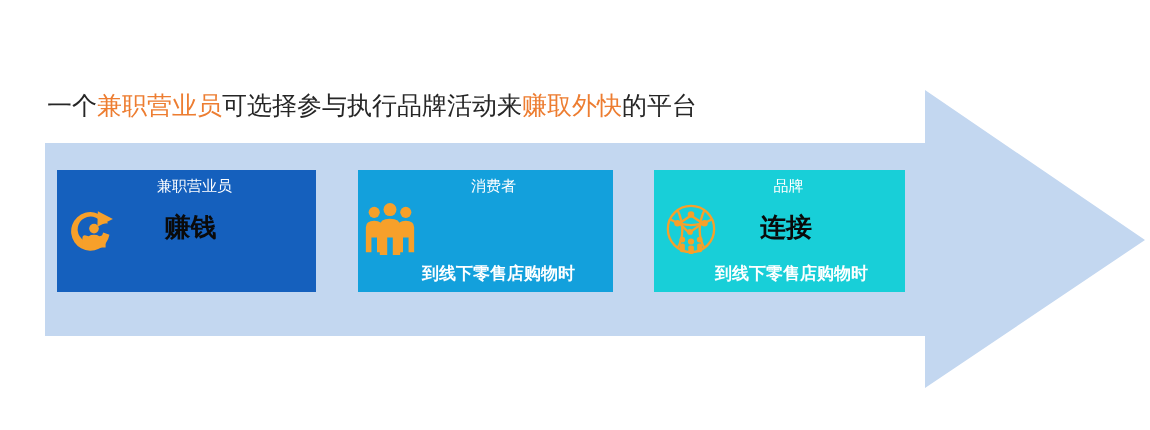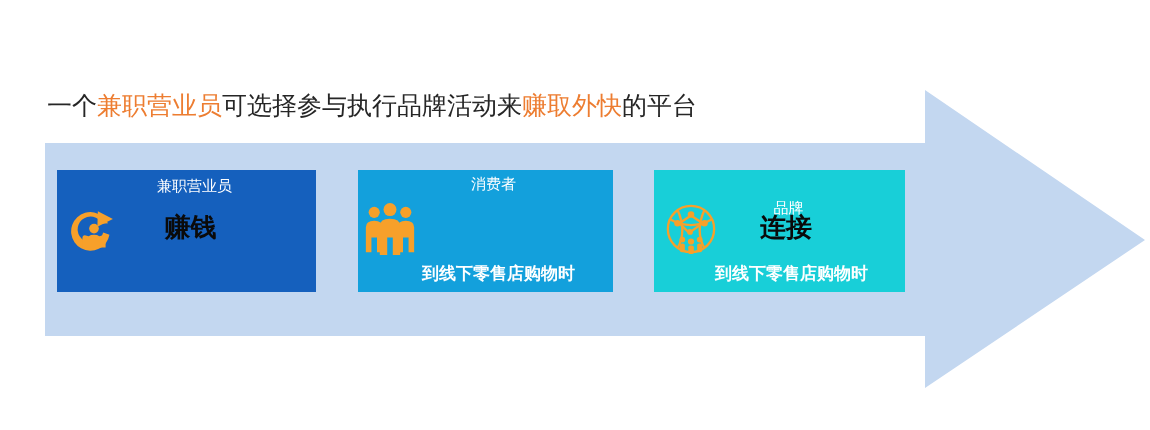--- a/index.html
+++ b/index.html
@@ -56,22 +56,22 @@
     top: 6px;
     left: 0;
     width: 100%;
     text-align: center;
     font-size: 15px;
     line-height: 20px;
     color: #ffffff;
   }
   
   #card-0 .card-header { padding-left: 16px; }
-  #card-1 .card-header { padding-left: 16px; font-family: Liberation Mono, monospace; }
-  #card-2 .card-header { padding-left: 18px; margin-top: 22px; }
+  #card-1 .card-header { padding-left: 16px; }
+  #card-2 .card-header { padding-left: 18px; }
 
   .card-main {
     position: absolute;
     top: 40px;
     left: 0;
     width: 100%;
     text-align: center;
     font-size: 26px;
     line-height: 34px;
     font-weight: bold;

